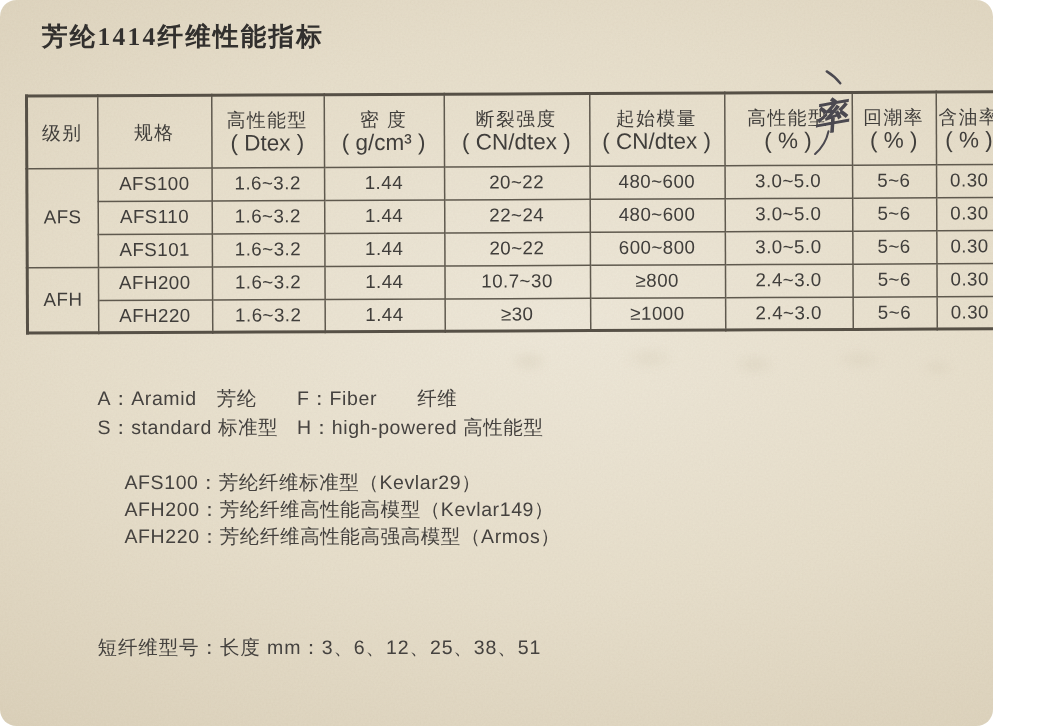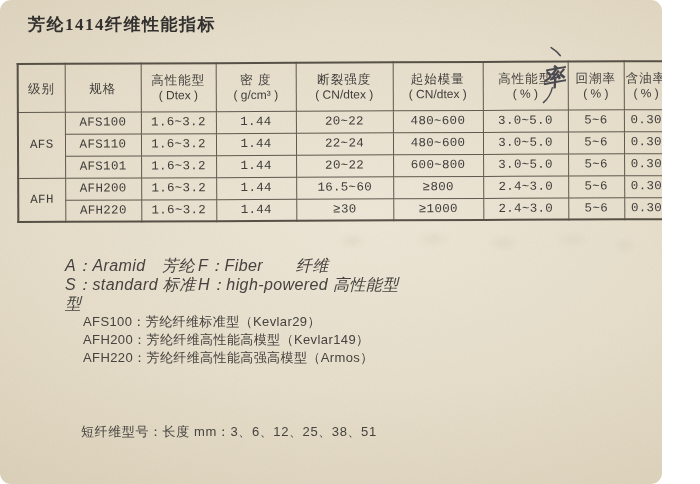--- a/index.html
+++ b/index.html
@@ -25,37 +25,37 @@
     position:absolute; left:17px; top:63px; width:651px;
     border-collapse:collapse; table-layout:fixed;
     border:2px solid #565046;
     transform:rotate(-0.25deg); transform-origin:0 50%;
   }
   .spec-table th, .spec-table td {
     border:1px solid #5f594e; text-align:center; vertical-align:middle;
     font-size:12.5px; color:#403e3b; padding:0; overflow:hidden; white-space:nowrap;
   }
   .spec-table thead th { height:48px; font-weight:normal; position:relative; }
-  .spec-table tbody td { height:22px; letter-spacing:.3px;font-family:Liberation Mono, monospace; }
+  .spec-table tbody td { height:22px; letter-spacing:.3px; }
   .h-label { display:block; line-height:16px; padding-top:1px; letter-spacing:1px; }
-  .h-unit  { display:block; line-height:15px; font-size:12px; letter-spacing:0; }
+  .h-unit  { display:block; line-height:15px; font-size:15px; letter-spacing:0; }
   .cell-grade { font-size:13px; letter-spacing:.8px;margin-left:29px; }
 
   .hw-layer { position:absolute; left:0; top:0; pointer-events:none;
     transform:rotate(-0.25deg); transform-origin:0 50%; }
 
-  .legend { position:absolute; left:65px; top:256px; width:430px; font-size:16px; color:#45423f;font-style:italic; }
+  .legend { position:absolute; left:65px; top:256px; width:430px; font-size:13px; color:#45423f; }
   .legend-row { display:flex; line-height:19px; }
   .legend-row .c1 { width:133px; letter-spacing:.4px; }
   .legend-row .c2 { letter-spacing:.4px; }
 
   .models { position:absolute; left:83px; top:313px; font-size:13px; color:#45423f; }
   .models .model-line { line-height:18px; letter-spacing:.4px; }
 
-  .footnote { position:absolute; left:81px; top:423px; font-size:13px;
+  .footnote { position:absolute; left:65px; top:423px; font-size:13px;
     color:#45423f; letter-spacing:.6px;text-align:center; }
 
   .smudge { position:absolute; left:300px; top:222px; width:350px; height:42px;
     background:
       radial-gradient(20px 12px at 15% 45%, rgba(175,163,135,.28), transparent 70%),
       radial-gradient(26px 13px at 38% 40%, rgba(175,163,135,.24), transparent 70%),
       radial-gradient(22px 12px at 58% 50%, rgba(175,163,135,.26), transparent 70%),
       radial-gradient(24px 12px at 78% 42%, rgba(175,163,135,.22), transparent 70%),
       radial-gradient(18px 10px at 93% 55%, rgba(175,163,135,.2), transparent 70%);
     filter:blur(2px); opacity:.55; pointer-events:none; }
@@ -157,21 +157,21 @@
         <td>600~800</td>
         <td>3.0~5.0</td>
         <td>5~6</td>
         <td>0.30</td>
       </tr>
       <tr>
         <td rowspan="2" class="cell-grade">AFH</td>
         <td>AFH200</td>
         <td>1.6~3.2</td>
         <td>1.44</td>
-        <td>16.5~60</td>
+        <td>10.7~30</td>
         <td>≥800</td>
         <td>2.4~3.0</td>
         <td>5~6</td>
         <td>0.30</td>
       </tr>
       <tr>
         <td>AFH220</td>
         <td>1.6~3.2</td>
         <td>1.44</td>
         <td>≥30</td>

